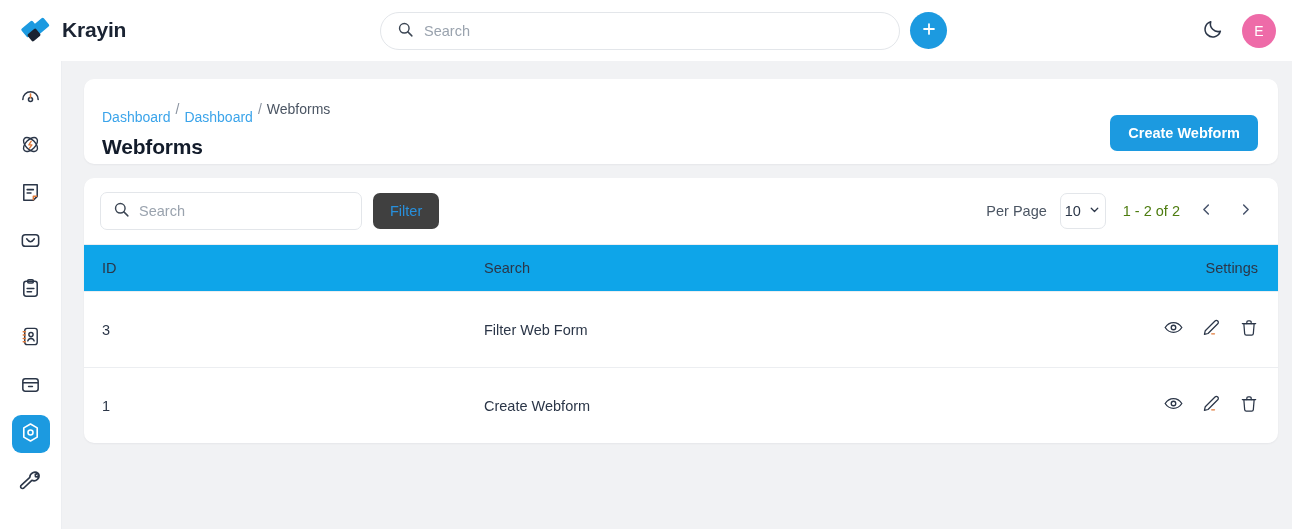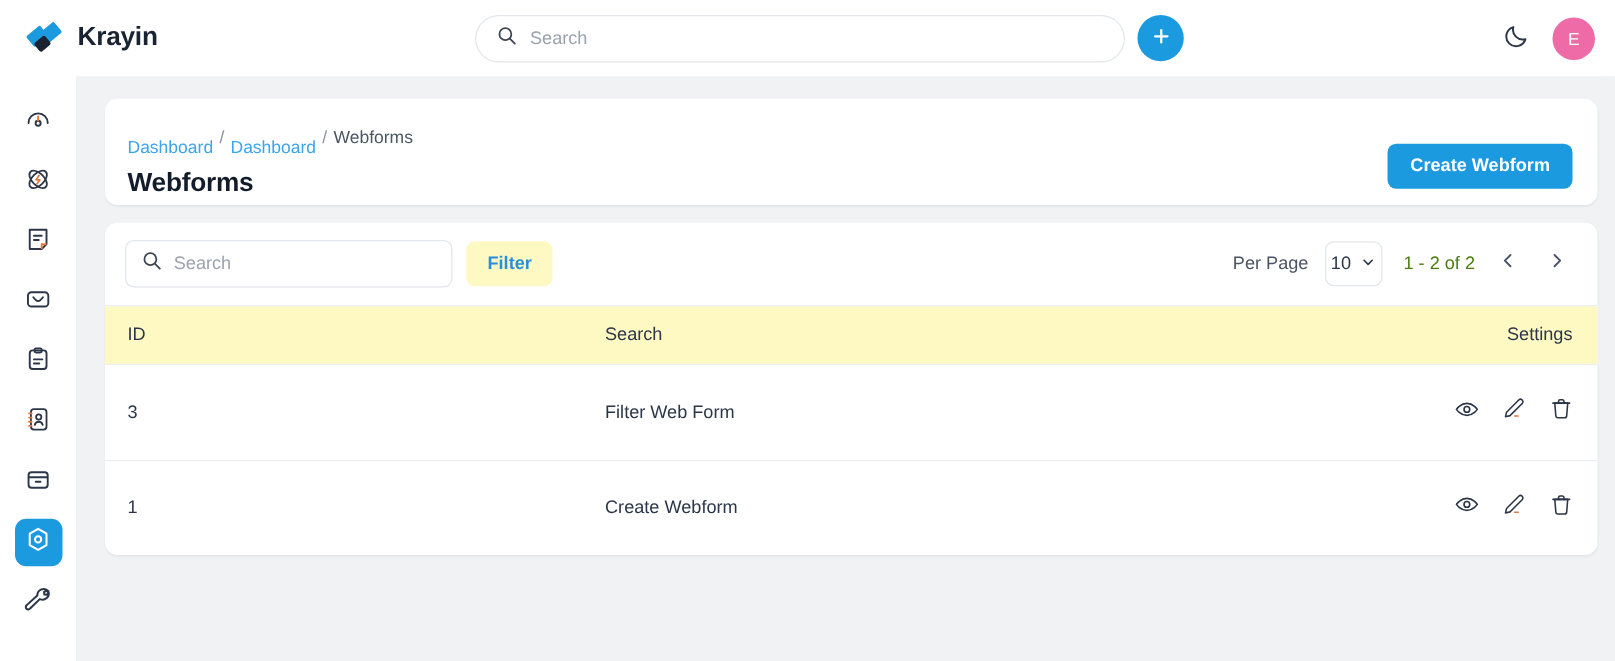--- a/index.html
+++ b/index.html
@@ -133,22 +133,22 @@
   }
   .grid-search {
     width: 262px; height: 38px;
     border: 1px solid #e3e6ea; border-radius: 7px;
     display: flex; align-items: center; gap: 9px; padding: 0 12px;
     background: #fff;
   }
   .grid-search .ph { font-size: 14.5px; color: #9aa3ae; }
   .filter-btn {
     margin-left: 11px;
-    background: #fef9c3; color: #2790dd;
-    font-size: 14.5px; font-weight: bold;
+    background: #404040; color: #2790dd;
+    font-size: 14.5px; font-weight: normal;
     border: none; border-radius: 7px;
     padding: 10px 17px; cursor: pointer;
     font-family: "Liberation Sans", sans-serif;
   }
   .toolbar-right {
     margin-left: auto;
     display: flex; align-items: center; gap: 13px; justify-content: flex-end;
   }
   .perpage-label { font-size: 14.5px; color: #4b5563; }
   .perpage-select {
@@ -159,21 +159,21 @@
     font-size: 14.5px; color: #2b3648;
   }
   .range-text { font-size: 14.5px; color: #4d7c0f; margin-left: 4px; }
   .pager-btn {
     width: 26px; height: 26px;
     display: flex; align-items: center; justify-content: center;
     cursor: pointer;
   }
 
   table { width: 100%; border-collapse: collapse; }
-  thead tr { background: #fef9c3; }
+  thead tr { background: #0ea5e9; }
   thead th {
     font-size: 14.5px; font-weight: normal; color: #2b3648;
     text-align: left; padding: 15px 0;
     border-top: 1px solid #eceef1;
     border-bottom: 1px solid #eceef1;
   }
   th.col-id { padding-left: 18px; width: 400px; }
   th.col-title { width: 640px; }
   th.col-actions { text-align: right; padding-right: 20px; }
   tbody td {

